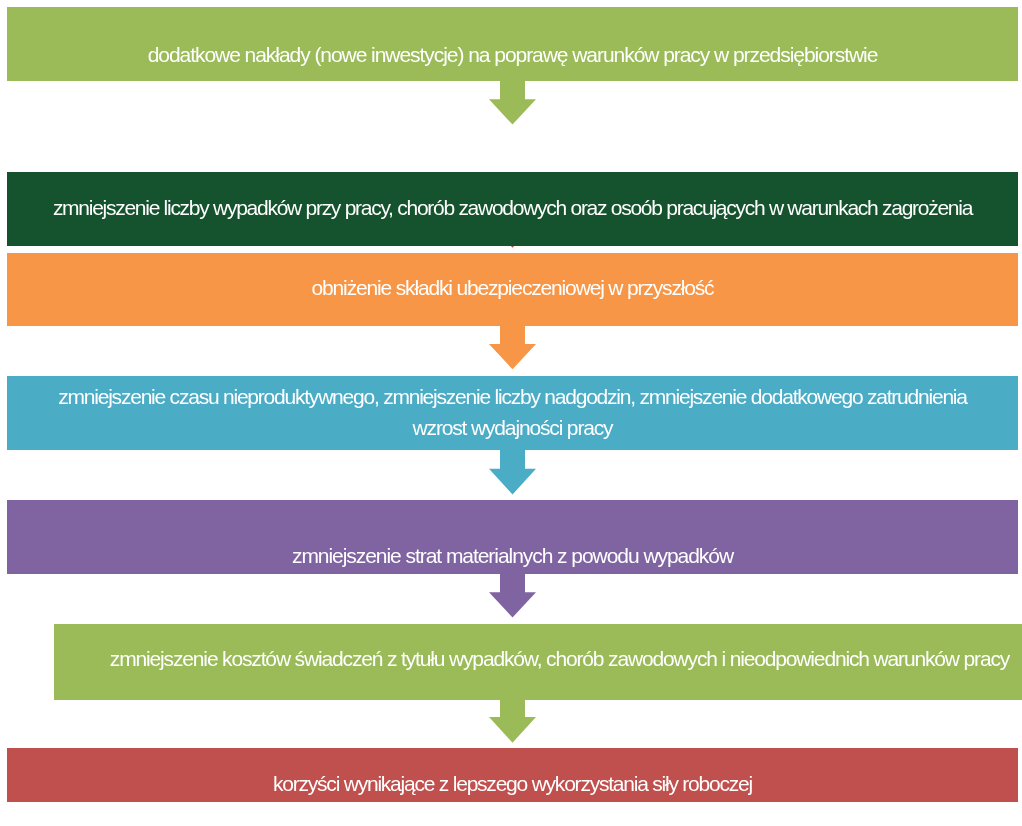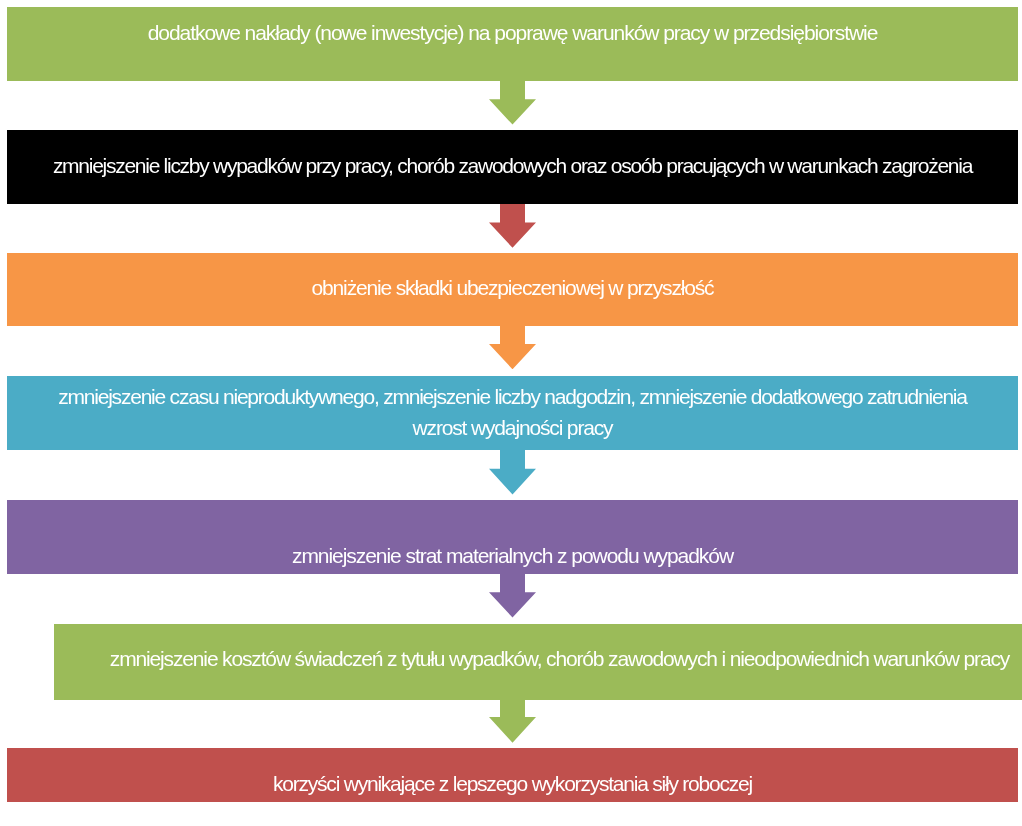--- a/index.html
+++ b/index.html
@@ -16,21 +16,21 @@
   .b4{top:375.8px;height:74.5px;}
   .b5{top:500.3px;height:74.0px;}
   .b6{top:623.9px;height:76px;margin-left:47px;}
   .b7{top:726px;height:54px;margin-top:22px;}
 
   
   
   .line{position:absolute;left:0;right:0;text-align:center;color:#ffffff;
         font-size:21px;line-height:32px;white-space:nowrap;
         transform:translateZ(0);}           
-  .l1{top:10px;    letter-spacing:-1.05px;}
+  .l1{top:32px;    letter-spacing:-1.05px;}
   .l2{top:20.7px;  letter-spacing:-1.27px;}
   .l3{top:18.9px;  letter-spacing:-1.16px;}
   .l4a{top:4.9px;  letter-spacing:-1.22px;}
   .l4b{top:36.5px; letter-spacing:-1.15px;}
   .l5{top:19.6px;  letter-spacing:-1.05px;margin-top:20px;}
   .l6{top:19.2px;  letter-spacing:-1.15px;}
   .l7{top:19.5px;  letter-spacing:-1.22px;}
 
   
   .arrow{position:absolute;left:489px;width:47px;}
@@ -75,21 +75,21 @@
   <div class="arrow a6">
     <svg viewBox="0 0 47 46.7" preserveAspectRatio="none">
       <path d="M 11 0 L 36 0 L 36 20.9 L 47 20.9 L 23.5 46.7 L 0 20.9 L 11 20.9 Z" fill="#9BBB59"></path>
     </svg>
   </div>
 
   <div class="band b1" style="background-color: rgb(155, 187, 89);">
     <div class="line l1">dodatkowe nakłady (nowe inwestycje) na poprawę warunków pracy w przedsiębiorstwie</div>
   </div>
 
-  <div class="band b2" style="background-color: #000000;">
+  <div class="band b2" style="background-color: #14532d; margin-top: 42px;">
     <div class="line l2">zmniejszenie liczby wypadków przy pracy, chorób zawodowych oraz osoób pracujących w warunkach zagrożenia</div>
   </div>
 
   <div class="band b4" style="background-color: rgb(75, 172, 198);">
     <div class="line l4a">zmniejszenie czasu nieproduktywnego, zmniejszenie liczby nadgodzin, zmniejszenie dodatkowego zatrudnienia</div>
     <div class="line l4b">wzrost wydajności pracy</div>
   </div>
 
   <div class="band b3" style="background-color: rgb(247, 150, 70);">
     <div class="line l3">obniżenie składki ubezpieczeniowej w przyszłość</div>

